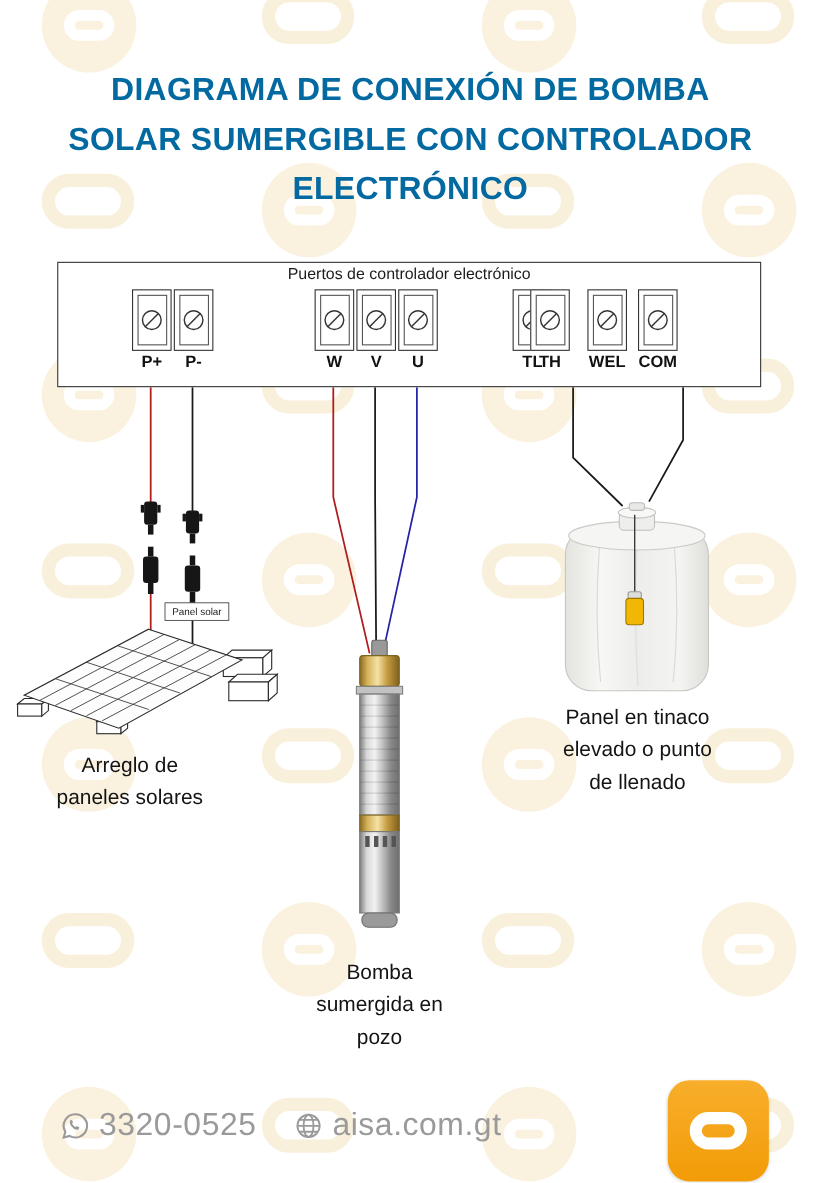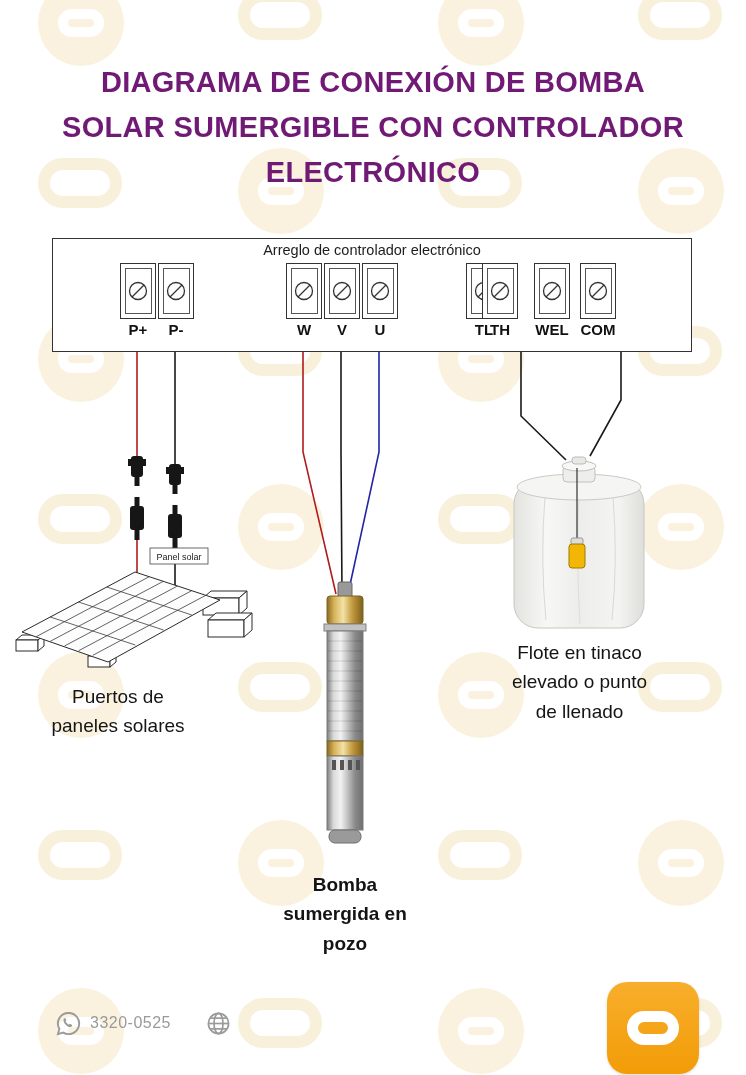--- a/index.html
+++ b/index.html
@@ -16,21 +16,21 @@
   .wm-circle {
     width: 86px; height: 86px; border-radius: 50%;
     background: #faf2df; display: flex; align-items: center; justify-content: center;
   }
   .wm-inner { width: 46px; height: 28px; border: 10px solid #ffffff; border-radius: 16px; }
   .wm-ring  { width: 84px; height: 50px; border: 12px solid #f9f0db; border-radius: 28px; margin-top: 10px; }
 
   
   #title {
     position: absolute; z-index: 2; left: 23px; top: 60px; width: 700px;
-    font-size: 29px; font-weight: 800; line-height: 1.55; color: #701a75;
+    font-size: 29px; font-weight: 800; line-height: 1.55; color: #0369a1;
     text-align: center; white-space: pre-line; letter-spacing: .3px;
   }
 
   
   #controller {
     position: absolute; z-index: 2; left: 52px; top: 238px; width: 640px; height: 114px;
     border: 1.5px solid #333; background: #ffffff;
   }
   #controller-label {
     position: absolute; top: 3px; left: 0; width: 100%;
@@ -52,30 +52,30 @@
     position: absolute; z-index: 1; left: 0; top: 0; width: 746px; height: 1075px;
     pointer-events: none;
   }
 
   
   .comp-label {
     position: absolute; z-index: 2; text-align: center; font-size: 19px; color: #141414;
     line-height: 1.55; white-space: pre-line;
   }
   #label-solar { left: 18px;  top: 682px; width: 200px; }
-  #label-pump  { left: 255px; top: 870px; width: 180px; font-weight: bold; }
+  #label-pump  { left: 255px; top: 870px; width: 180px; }
   #label-float { left: 487px; top: 638px; width: 185px; }
 
   
   #footer {
     position: absolute; z-index: 2; left: 55px; top: 1006px; height: 34px;
     display: flex; align-items: center; gap: 34px;
   }
   .footer-item { display: flex; align-items: center; gap: 8px; }
-  .footer-item span { font-size: 16px; color: #9a9a9a; letter-spacing: .5px; }
+  .footer-item span { font-size: 29px; color: #9a9a9a; letter-spacing: .5px; }
 
   
   #logo {
     position: absolute; z-index: 2; left: 607px; top: 982px; width: 92px; height: 92px;
     border-radius: 20px; background: linear-gradient(180deg, #f8ae2b, #f29c07);
     display: flex; align-items: center; justify-content: center;
     box-shadow: 0 1px 3px rgba(0,0,0,.15);
   }
   #logo-ring { width: 52px; height: 34px; border: 11px solid #ffffff; border-radius: 17px; }
 </style>
@@ -139,21 +139,21 @@
       <div class="wm-inner"></div>
     </div>
     <div class="wm wm-ring" style="left: 638px; top: 988px;"></div>
   </div>
 
 <h1 id="title">DIAGRAMA DE CONEXIÓN DE BOMBA
 SOLAR SUMERGIBLE CON CONTROLADOR
 ELECTRÓNICO</h1>
 
 <div id="controller">
-  <div id="controller-label">Arreglo de controlador electrónico</div>
+  <div id="controller-label">Puertos de controlador electrónico</div>
 
   <div class="terminal" style="left:66px">
     <div class="t-outer">
         <div class="t-inner">
           <svg width="22" height="22">
             <circle cx="11" cy="11" r="8.5" fill="#fdfdfd" stroke="#333" stroke-width="1.3"></circle>
             <line x1="5" y1="17" x2="17" y2="5" stroke="#333" stroke-width="1.3"></line>
           </svg>
         </div>
       </div>
@@ -380,43 +380,44 @@
     <rect x="327" y="741" width="36" height="15" fill="url(#brass)" stroke="#7d6524"></rect>
     <rect x="327" y="756" width="36" height="74" fill="url(#metal)" stroke="#7a7a7a"></rect>
     <rect x="332" y="760" width="4" height="10" fill="#555"></rect>
     <rect x="340" y="760" width="4" height="10" fill="#555"></rect>
     <rect x="348" y="760" width="4" height="10" fill="#555"></rect>
     <rect x="356" y="760" width="4" height="10" fill="#555"></rect>
     <rect x="329" y="830" width="32" height="13" rx="6" fill="#9a9a9a" stroke="#6e6e6e"></rect>
   </g>
 </svg>
 
-<div class="comp-label" id="label-solar">Puertos de
+<div class="comp-label" id="label-solar">Arreglo de
 paneles solares</div>
 <div class="comp-label" id="label-pump">Bomba
 sumergida en
 pozo</div>
-<div class="comp-label" id="label-float">Flote en tinaco
+<div class="comp-label" id="label-float">Panel en tinaco
 elevado o punto
 de llenado</div>
 
 <div id="footer">
   <div class="footer-item">
     <svg width="27" height="27" viewBox="0 0 24 24">
       <path d="M12 2.6a9.4 9.4 0 0 0-8.1 14.2L2.6 21.4l4.7-1.3A9.4 9.4 0 1 0 12 2.6z" fill="none" stroke="#9a9a9a" stroke-width="1.7"></path>
       <path d="M8.6 7.3c-.6.3-1.1.9-1.1 1.7 0 2.6 3.1 5.7 5.7 6.2.8.2 1.5-.3 1.8-1l.3-.9-2.1-1.1-1 .8c-1.1-.5-2.4-1.9-2.9-2.9l.9-1-1.1-2z" fill="#9a9a9a"></path>
     </svg>
     <span>3320-0525</span>
   </div>
   <div class="footer-item">
     <svg width="27" height="27" viewBox="0 0 24 24" fill="none" stroke="#9a9a9a" stroke-width="1.5">
       <circle cx="12" cy="12" r="9"></circle>
       <ellipse cx="12" cy="12" rx="4" ry="9"></ellipse>
       <line x1="3" y1="12" x2="21" y2="12"></line>
       <line x1="4.6" y1="7.2" x2="19.4" y2="7.2"></line>
       <line x1="4.6" y1="16.8" x2="19.4" y2="16.8"></line>
     </svg>
+    <span>aisa.com.gt</span>
   </div>
 </div>
 
 <div id="logo">
   <div id="logo-ring"></div>
 </div>
 
 </body></html>

